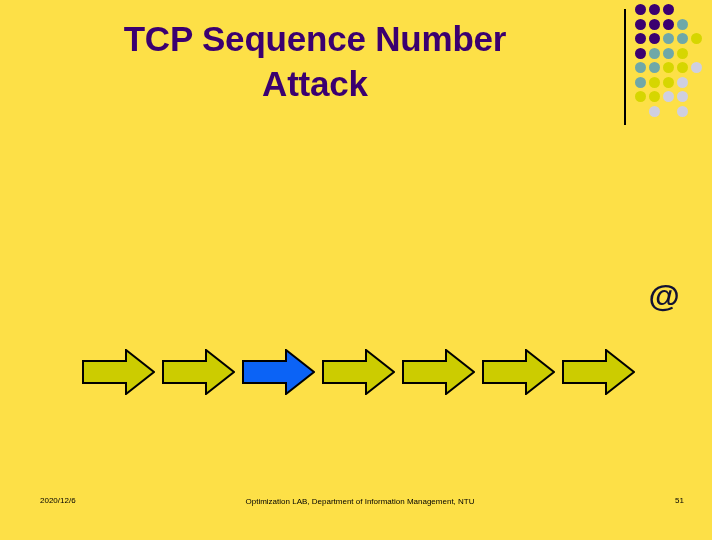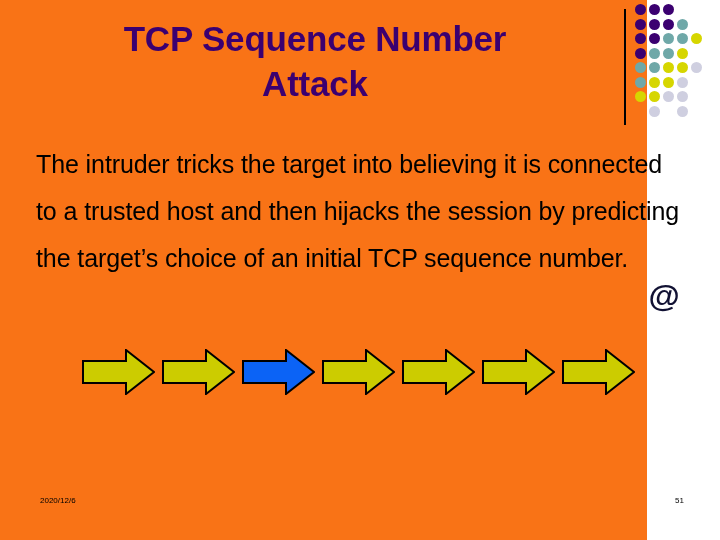--- a/index.html
+++ b/index.html
@@ -13,23 +13,23 @@
     position: relative;
     overflow: hidden;
     font-family: "Liberation Sans", sans-serif;
     background: #ffffff;
   }
 
   
   #slide {
     position: absolute;
     inset: 0;
-    width: 647px;
+    width: 712px;
     height: 540px;
-    background: #f97316;
+    background: #fde047;
   }
 
   
   #dot-motif {
     position: absolute;
     left: 624px;
     top: 4px;
     width: 96px;
     height: 122px;
   }
@@ -195,23 +195,20 @@
         <div class="dot" style="left: 14px; top: 101.5px; background: rgb(207, 207, 224);"></div>
         <div class="dot" style="left: 42px; top: 101.5px; background: rgb(207, 207, 224);"></div>
       </div>
   </div>
 
   <div id="title-block">
     <div id="title-text">TCP Sequence Number
 Attack</div>
   </div>
 
-  <div id="body-block">
-    <div id="body-text">The intruder tricks the target into believing it is connected to a trusted host and then hijacks the session by predicting the target’s choice of an initial TCP sequence number.</div>
-  </div>
   <div id="at-glyph">@</div>
 
   <div id="arrow-strip">
       <div class="arrow" style="left: 0px;">
         <svg width="73" height="46" viewBox="0 0 73 46" xmlns="http://www.w3.org/2000/svg">
           <polygon points="1,12 44,12 44,1 72,23 44,45 44,34 1,34" fill="#CCCC00" stroke="#000000" stroke-width="2" stroke-linejoin="miter"></polygon>
         </svg>
       </div>
       <div class="arrow" style="left: 80px;">
         <svg width="73" height="46" viewBox="0 0 73 46" xmlns="http://www.w3.org/2000/svg">
@@ -240,16 +237,18 @@
       </div>
       <div class="arrow" style="left: 480px;">
         <svg width="73" height="46" viewBox="0 0 73 46" xmlns="http://www.w3.org/2000/svg">
           <polygon points="1,12 44,12 44,1 72,23 44,45 44,34 1,34" fill="#CCCC00" stroke="#000000" stroke-width="2" stroke-linejoin="miter"></polygon>
         </svg>
       </div>
     </div>
 
   <div id="footer">
     <div id="footer-date">2020/12/6</div>
+    <div id="footer-center">Optimization LAB, Department of Information
+Management, NTU</div>
     <div id="footer-page">51</div>
   </div>
 
 </div>
 
 </body></html>

